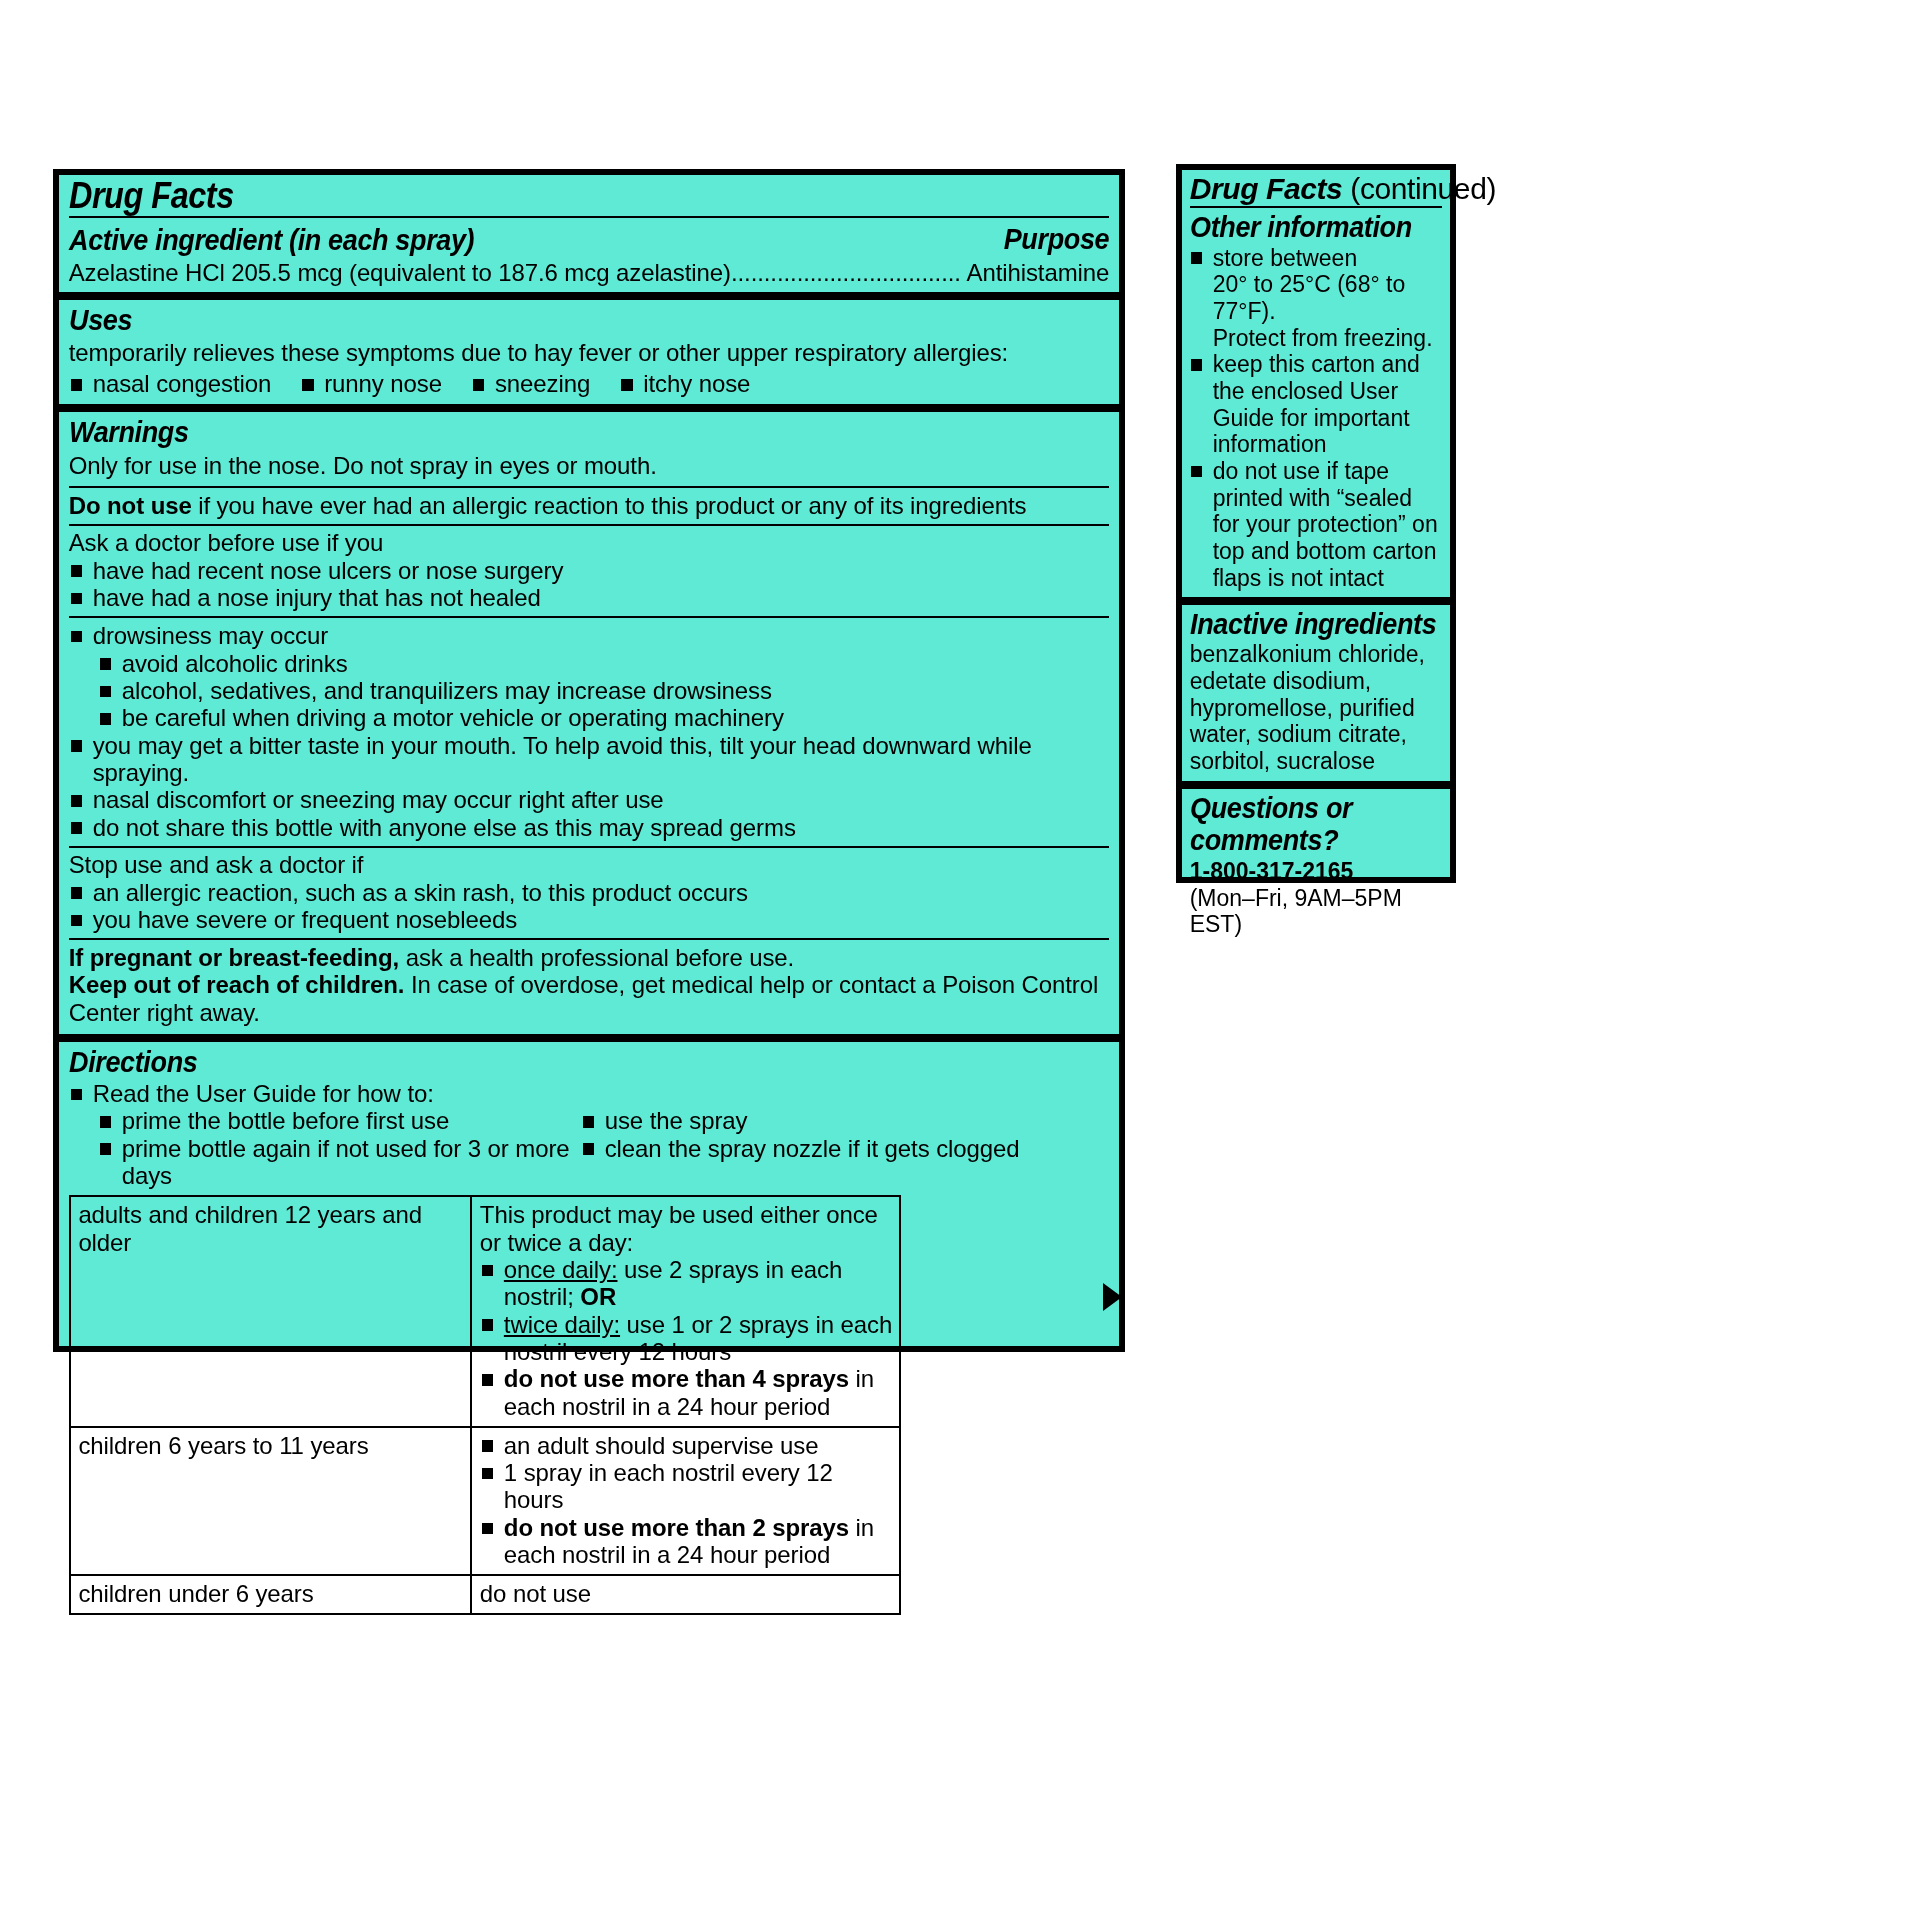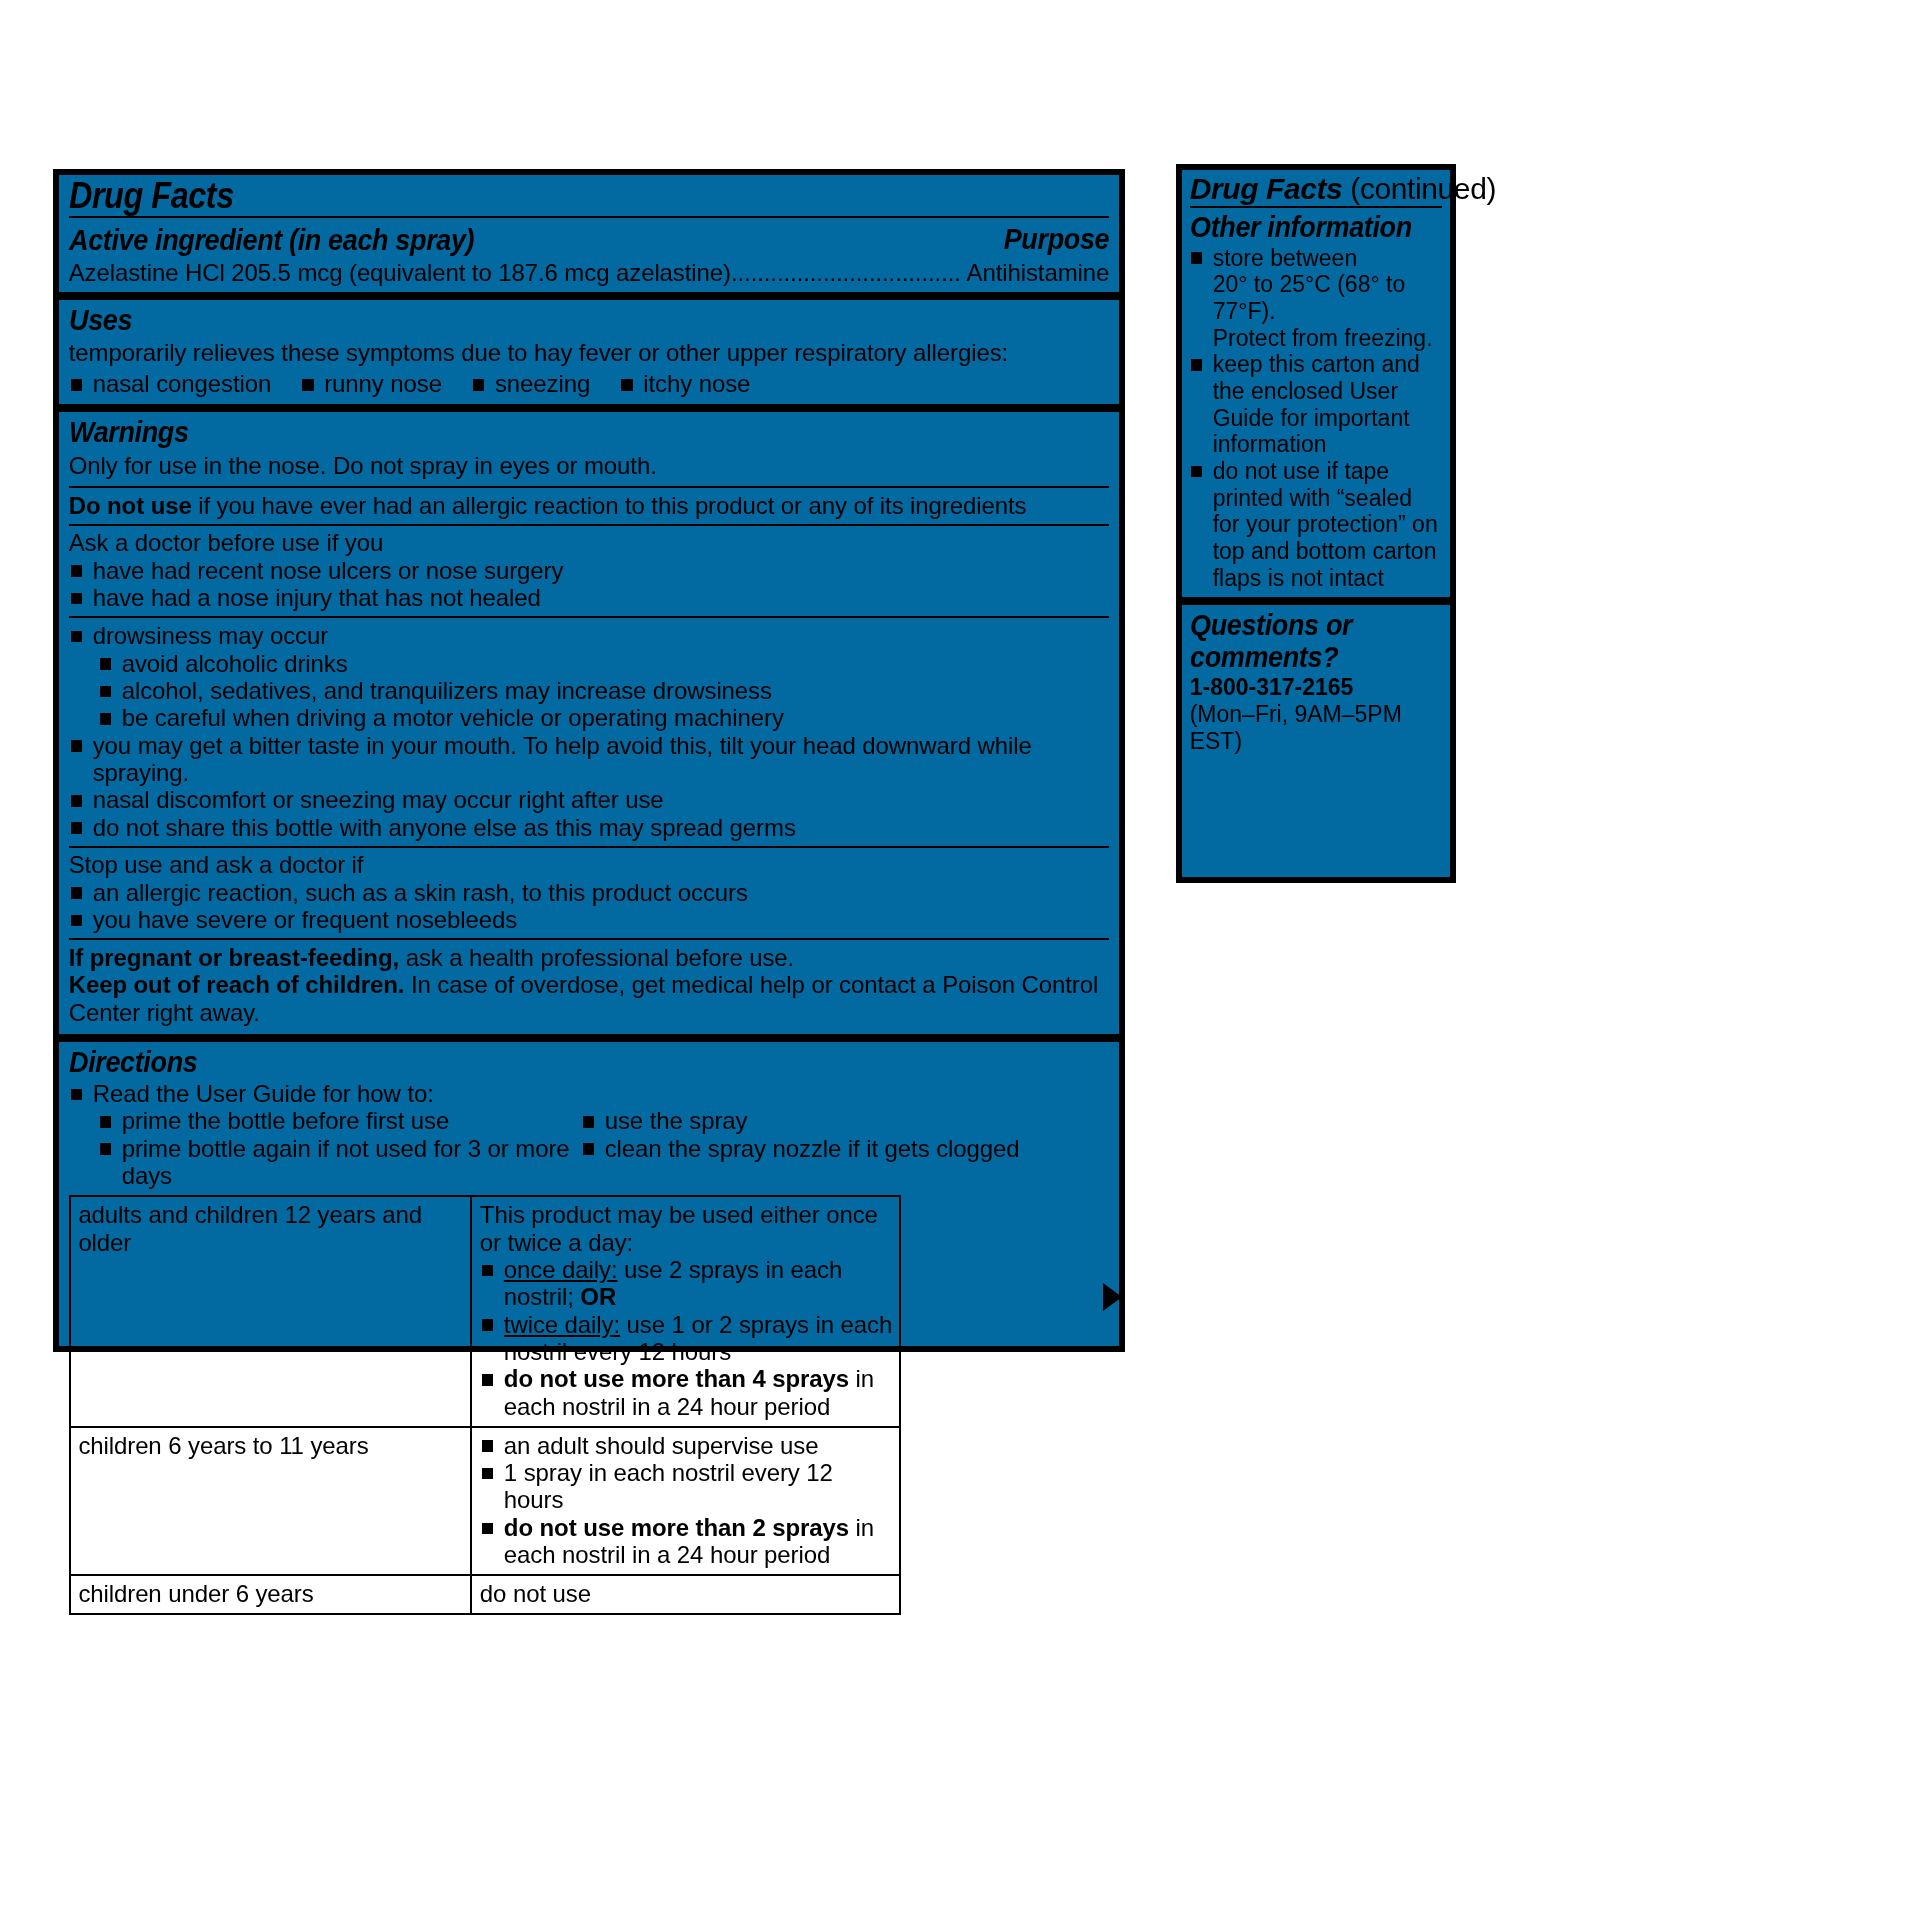--- a/index.html
+++ b/index.html
@@ -8,21 +8,21 @@
     font-family:"Liberation Sans", sans-serif;
     color:#000;
     -webkit-font-smoothing:antialiased;
   }
   .page{position:relative;width:1931px;height:1931px;}
 
   
   .panel{
     position:absolute;
     border:6.8px solid #000;
-    background:#0369a1;
+    background:#5eead4;
     box-sizing:border-box;
   }
   .panel-left{left:53px;top:169px;width:1072px;height:1183px;}
   .panel-right{left:1176px;top:164px;width:280px;height:719px;}
 
   .block{box-sizing:border-box;}
   .hbar{border-bottom:8.7px solid #000;}
 
   .pad{padding:2.9px 9.7px 4.8px 9.7px;}
 
@@ -258,20 +258,26 @@
       <div style="padding:2.9px 7.7px 5.8px 7.7px;">
         <div class="sec-head">Other information</div>
         <div class="rbul" style="white-space:pre-line;margin-top:1.9px;">store between
 20° to 25°C (68° to 77°F).
 Protect from freezing.</div>
         <div class="rbul">keep this carton and the enclosed User Guide for important information</div>
         <div class="rbul">do not use if tape printed with “sealed for your protection” on top and bottom carton flaps is not intact</div>
       </div>
     </div>
 
+    <div class="block hbar">
+      <div style="padding:2.9px 7.7px 5.8px 7.7px;">
+        <div class="sec-head">Inactive ingredients</div>
+        <div style="font-size:23px;line-height:1.16;margin-top:1.9px;">benzalkonium chloride, edetate disodium, hypromellose, purified water, sodium citrate, sorbitol, sucralose</div>
+      </div>
+    </div>
 
     <div class="block">
       <div style="padding:3.9px 7.7px 7.7px 7.7px;">
         <div class="sec-head-wrap">
           <div>Questions or</div>
           <div>comments?</div>
         </div>
         <div style="font-size:23px;line-height:1.16;font-weight:bold;margin-top:1.9px;">1-800-317-2165</div>
         <div style="font-size:23px;line-height:1.16;">(Mon–Fri, 9AM–5PM EST)</div>
       </div>

